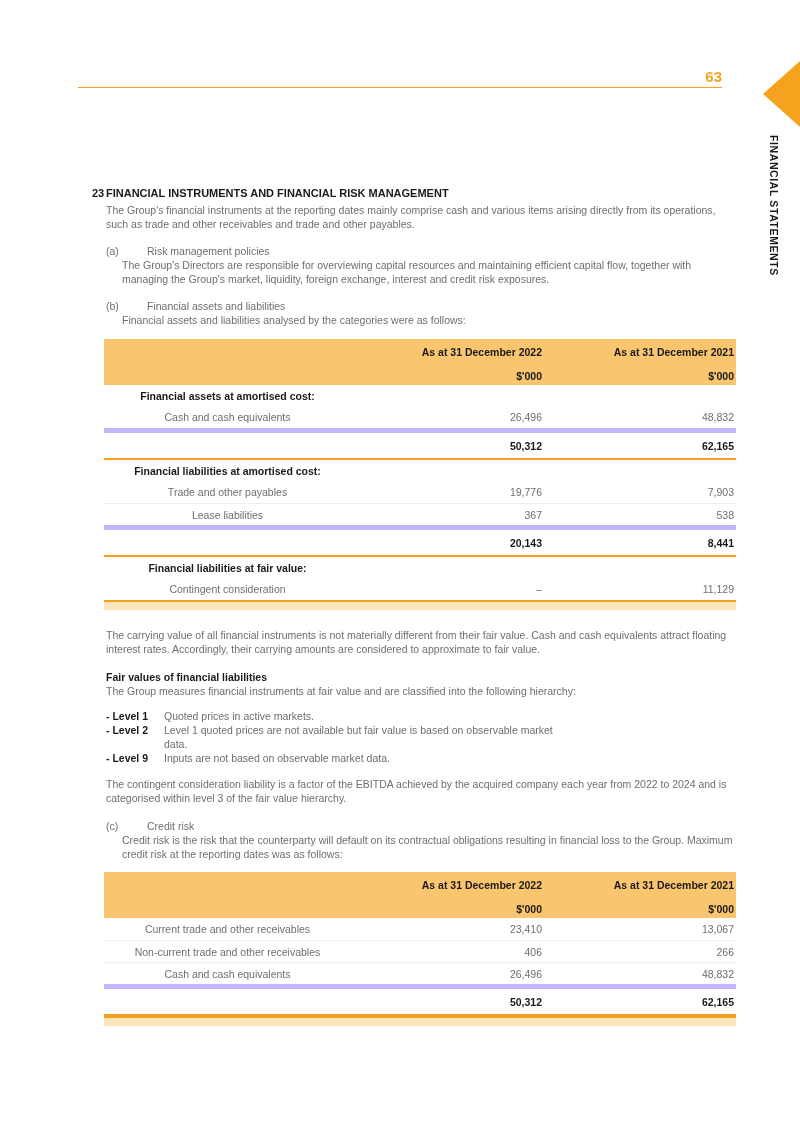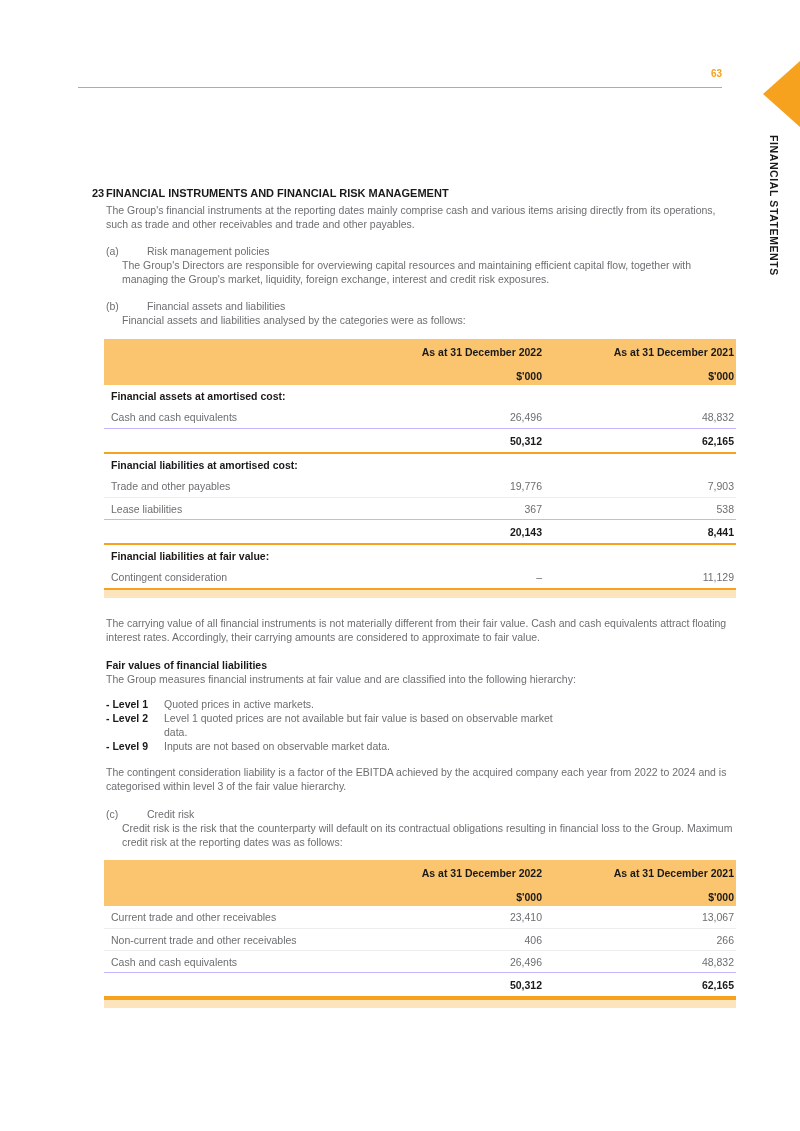--- a/index.html
+++ b/index.html
@@ -6,21 +6,21 @@
   html,body { background:#ffffff; }
   body {
     width:800px; height:1131px; position:relative; overflow:hidden;
     font-family:"Liberation Sans", sans-serif; color:#6d6e71;
   }
   .page { position:absolute; inset:0; background:#fff; }
 
   
   .page-number {
     position:absolute; top:68px; right:78px;
-    font-size:10px; font-weight:bold; color:#F7A21E;
+    font-size:15px; font-weight:bold; color:#F7A21E;
   }
   .top-rule {
     position:absolute; top:87px; left:78px; width:644px; height:1px;
     background:#F7A21E;
   }
   .corner-arrow {
     position:absolute; top:61px; right:0;
     width:0; height:0;
     border-top:33px solid transparent;
     border-bottom:33px solid transparent;
@@ -44,33 +44,33 @@
 
   .lettered { margin-left:14px; display:flex; margin-bottom:13px; }
   .lettered .tag { flex:0 0 16px; font-size:10.5px; line-height:14px; color:#6d6e71; }
   .lettered .item-body { flex:1; }
   .lettered .item-title { font-size:10.5px; line-height:14px; color:#6d6e71;padding-left:25px; }
 
   
   .fin-table { margin-left:12px; width:632px; margin-bottom:18px; }
   .t-row { display:grid; grid-template-columns:240px 200px 192px; align-items:center; }
   .t-cell { font-size:10.5px; }
-  .t-cell.label { padding-left:7px; }
+  .t-cell.label { padding-left:7px;text-align:center; }
   .t-cell.num { text-align:right; padding-right:2px; color:#6d6e71; }
   .t-head {
     display:grid; grid-template-columns:240px 200px 192px;
     background:#FBC46E; height:46px; padding:7px 0 8px 0;
   }
   .t-head .hcell { text-align:right; padding-right:2px; display:flex; flex-direction:column; justify-content:space-between;gap:12px; }
   .t-head .hline { font-size:10.5px; font-weight:bold; color:#1a1a1a; line-height:12px; }
   .t-row.group { height:21px; }
   .t-row.group .label { font-weight:bold; color:#1a1a1a; }
   .t-row.data { height:22px; }
   .t-row.data + .t-row.data { border-top:1px solid #ededed; }
-  .t-row.total { height:26px; border-top:1px solid #c4b5fd; border-bottom:2px solid #F7A21E; }
+  .t-row.total { height:32px; border-top:5px solid #c4b5fd; border-bottom:2px solid #F7A21E; }
   .t-row.total .num { font-weight:bold; color:#1a1a1a; }
   .t-band { height:10px; background:#FCE4BD; border-top:2px solid #F7A21E; }
 
   .para { margin-left:14px; margin-bottom:14px; }
 
   .fv-heading { margin-left:14px; font-size:10.5px; line-height:14px; font-weight:bold; color:#1a1a1a; }
   .fv-intro { margin-left:14px; margin-bottom:11px; }
 
   .levels { margin-left:14px; margin-bottom:12px; }
   .level-row { display:flex; font-size:10.5px; line-height:14px; }

